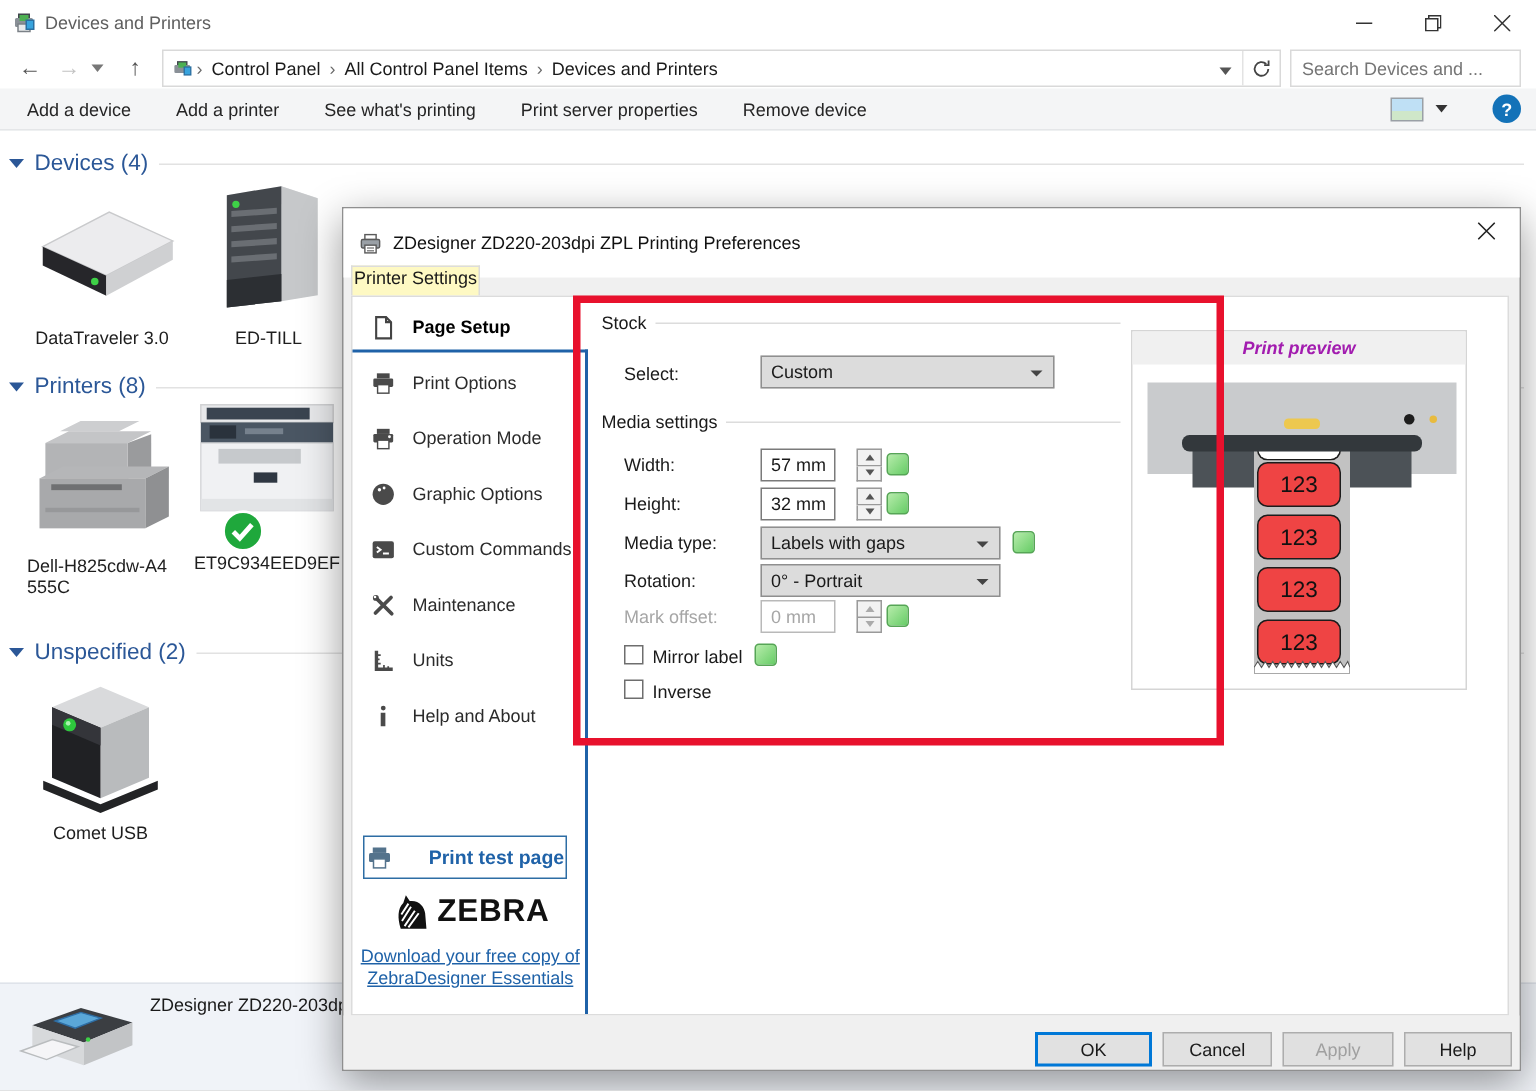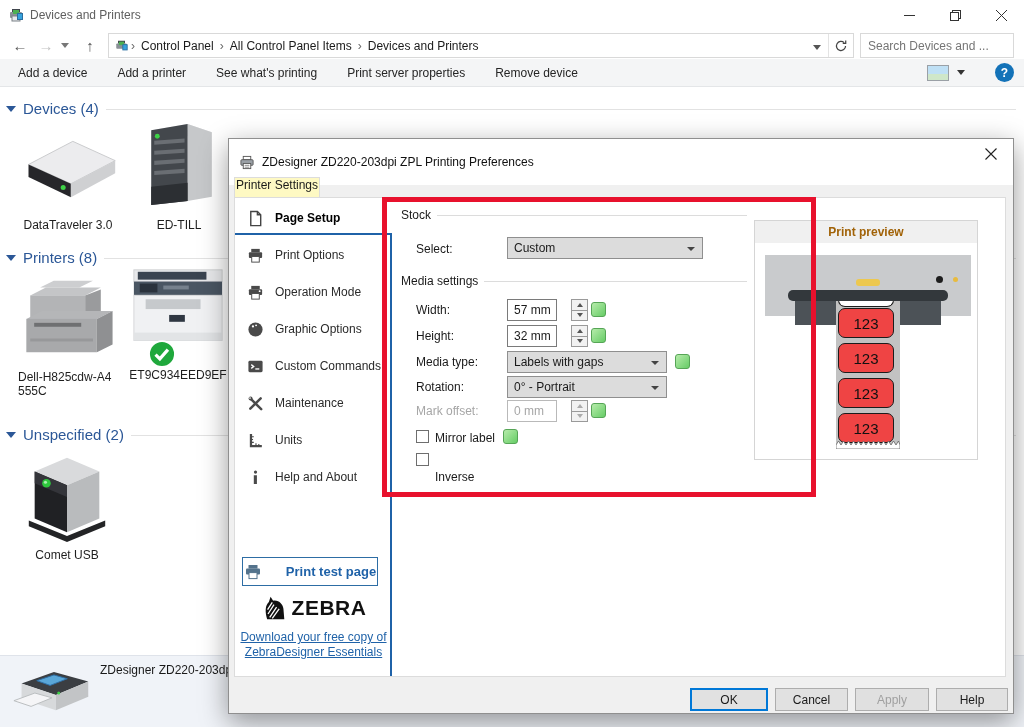--- a/index.html
+++ b/index.html
@@ -88,21 +88,21 @@
   .spin + .spin{border-top:none;}
   .tri-up{width:0;height:0;border-left:3.5px solid transparent;border-right:3.5px solid transparent;border-bottom:4px solid #555;}
   .tri-dn{width:0;height:0;border-left:3.5px solid transparent;border-right:3.5px solid transparent;border-top:4px solid #555;}
   .greenbtn{position:absolute;width:15px;height:15px;border:1px solid #56a556;border-radius:3px;
     background:linear-gradient(135deg,#b7ecab,#66cc66);box-sizing:border-box;}
   .checkbox{position:absolute;width:13px;height:13px;border:1px solid #6e6e6e;background:#fff;box-sizing:border-box;}
 
   
   .preview{position:absolute;left:519px;top:22px;width:224px;height:240px;border:1px solid #d5d5d5;background:#fff;box-sizing:border-box;}
   .pv-head{position:absolute;left:0;top:0;right:0;height:22px;background:#f0f0f0;display:flex;align-items:center;justify-content:center;
-    color:#a16207;font-weight:bold;}
+    color:#a21caf;font-weight:bold;font-style:italic;}
   .pv-body{position:absolute;left:10px;top:34px;width:206px;height:61px;background:#c9cbcd;z-index:1;}
   .pv-apron{position:absolute;left:40px;top:76px;width:146px;height:28px;background:#4c5257;z-index:2;}
   .pv-bar{position:absolute;left:33px;top:69px;width:160px;height:11px;border-radius:5px;background:#33383c;z-index:5;}
   .pv-ind{position:absolute;left:101px;top:58px;width:24px;height:7px;border-radius:3px;background:#edc84f;z-index:6;}
   .pv-dotb{position:absolute;left:181px;top:55px;width:7px;height:7px;border-radius:50%;background:#1d1d1d;z-index:6;}
   .pv-doty2{position:absolute;left:198px;top:56px;width:5px;height:5px;border-radius:50%;background:#e8bb3e;z-index:6;}
   .pv-strip{position:absolute;left:81px;top:74px;width:64px;height:152px;background:#c2c2c2;z-index:3;}
   .pv-label{position:absolute;left:2px;width:56px;height:30px;background:#ef4444;border:1.5px solid #1c1c1c;border-radius:7px;
     box-sizing:border-box;display:flex;align-items:center;justify-content:center;font-size:15px;color:#111;}
   .pv-label0{position:absolute;left:2px;top:2px;width:56px;height:10px;background:#fff;border:1.5px solid #1c1c1c;border-top:none;
@@ -492,21 +492,21 @@
             <span class="tri-dn" style="opacity:.45;"></span>
           </div>
         </div>
       <div class="greenbtn" style="left:356px;top:205px;"></div>
 
       <div class="checkbox" style="left:181px;top:232px;"></div>
       <span class="flabel" style="left:200px;top:233px;">Mirror label</span>
       <div class="greenbtn" style="left:268px;top:231px;"></div>
 
       <div class="checkbox" style="left:181px;top:255px;"></div>
-      <span class="flabel" style="left:200px;top:256px;margin-top:16px;">Inverse</span>
+      <span class="flabel" style="left:200px;top:256px;">Inverse</span>
 
       <div class="preview">
         <div class="pv-head">Print preview</div>
         <div class="pv-body"></div>
         <div class="pv-apron"></div>
         <div class="pv-strip">
           <div class="pv-label0"></div>
           <div class="pv-label" style="top:13px;">123</div>
           <div class="pv-label" style="top:48px;">123</div>
           <div class="pv-label" style="top:83px;">123</div>

